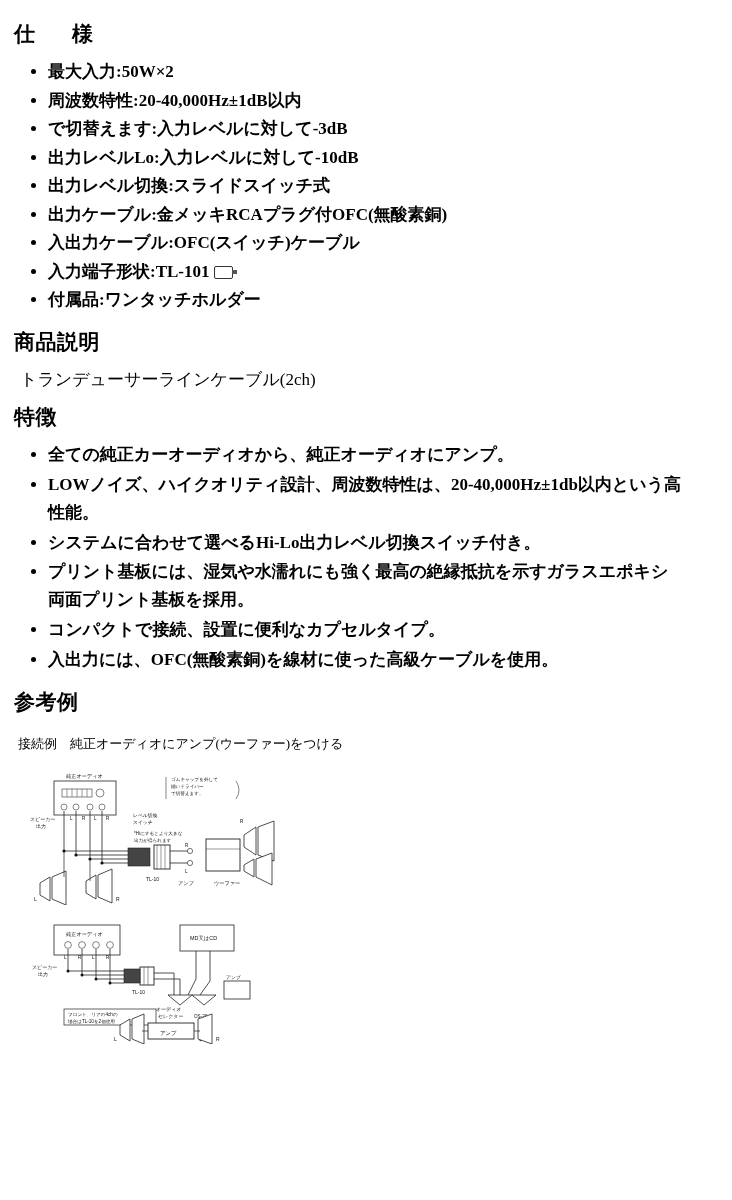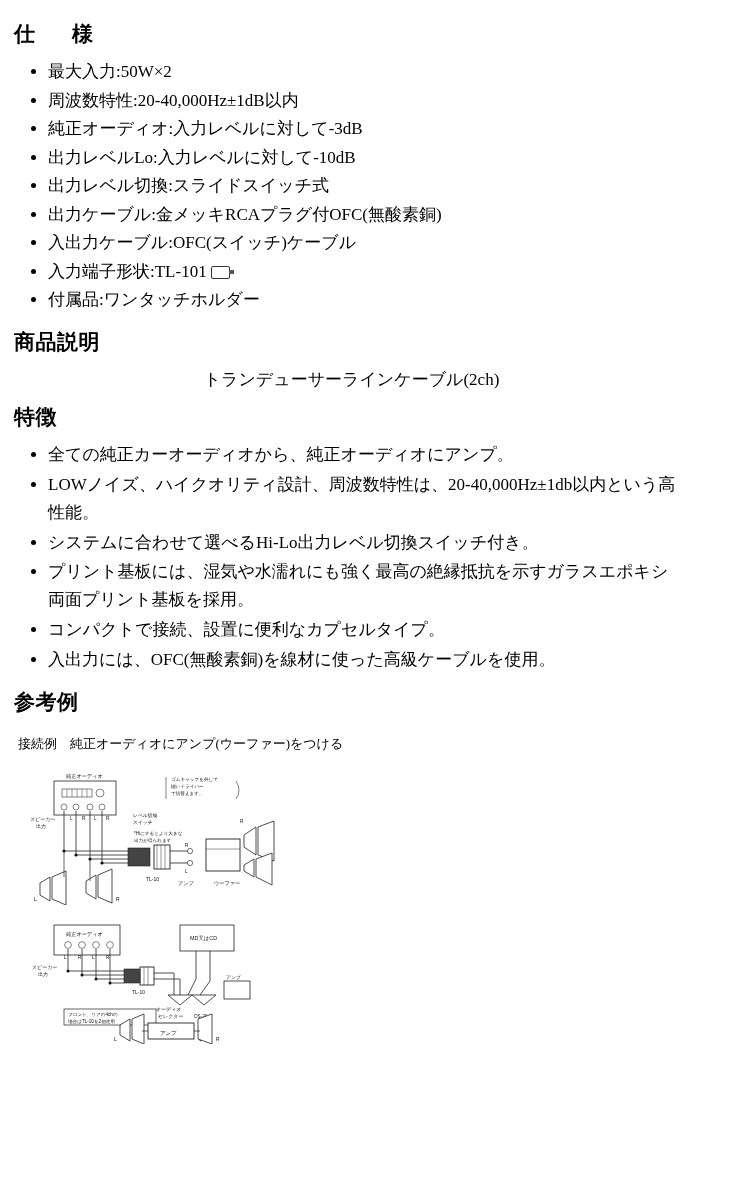--- a/index.html
+++ b/index.html
@@ -25,20 +25,21 @@
     margin: 10px 0 10px 0;
     letter-spacing: 0.5px;
   }
   h2.section-title.spaced {
     letter-spacing: 8px;
   }
   ul.spec-list, ul.feature-list {
     margin: 6px 0 14px 0;
     padding-left: 34px;
     list-style: none;
+    font-weight: bold;
   }
   ul.spec-list li, ul.feature-list li {
     position: relative;
     font-size: 17px;
     line-height: 1.62;
     margin: 0 0 1px 0;
   }
   ul.spec-list li::before, ul.feature-list li::before {
     content: "";
     position: absolute;
@@ -70,21 +71,20 @@
     right: -5px;
     top: 3px;
     width: 5px;
     height: 4px;
     background: #555;
   }
   p.body-text {
     font-size: 17px;
     margin: 10px 0 10px 6px;
     line-height: 1.6;
-    text-align: center;
   }
   p.example-caption {
     font-size: 13px;
     margin: 18px 0 10px 4px;
     line-height: 1.6;
   }
   .diagram-wrap {
     margin: 6px 0 10px 14px;
   }
   svg text {
@@ -95,21 +95,21 @@
 </head>
 <body>
 
 <div class="page">
 
   <h2 class="section-title spaced">仕　様</h2>
 
   <ul class="spec-list">
     <li>最大入力:50W×2</li>
     <li>周波数特性:20-40,000Hz±1dB以内</li>
-    <li>純正オーディオ:入力レベルに対して-3dB</li>
+    <li>で切替えます:入力レベルに対して-3dB</li>
     <li>出力レベルLo:入力レベルに対して-10dB</li>
     <li>出力レベル切換:スライドスイッチ式</li>
     <li>出力ケーブル:金メッキRCAプラグ付OFC(無酸素銅)</li>
     <li>入出力ケーブル:OFC(スイッチ)ケーブル</li>
     <li><span>入力端子形状:TL-101</span><span class="inline-jack"></span></li>
     <li>付属品:ワンタッチホルダー</li>
   </ul>
 
   <h2 class="section-title">商品説明</h2>
   <p class="body-text">トランデューサーラインケーブル(2ch)</p>

